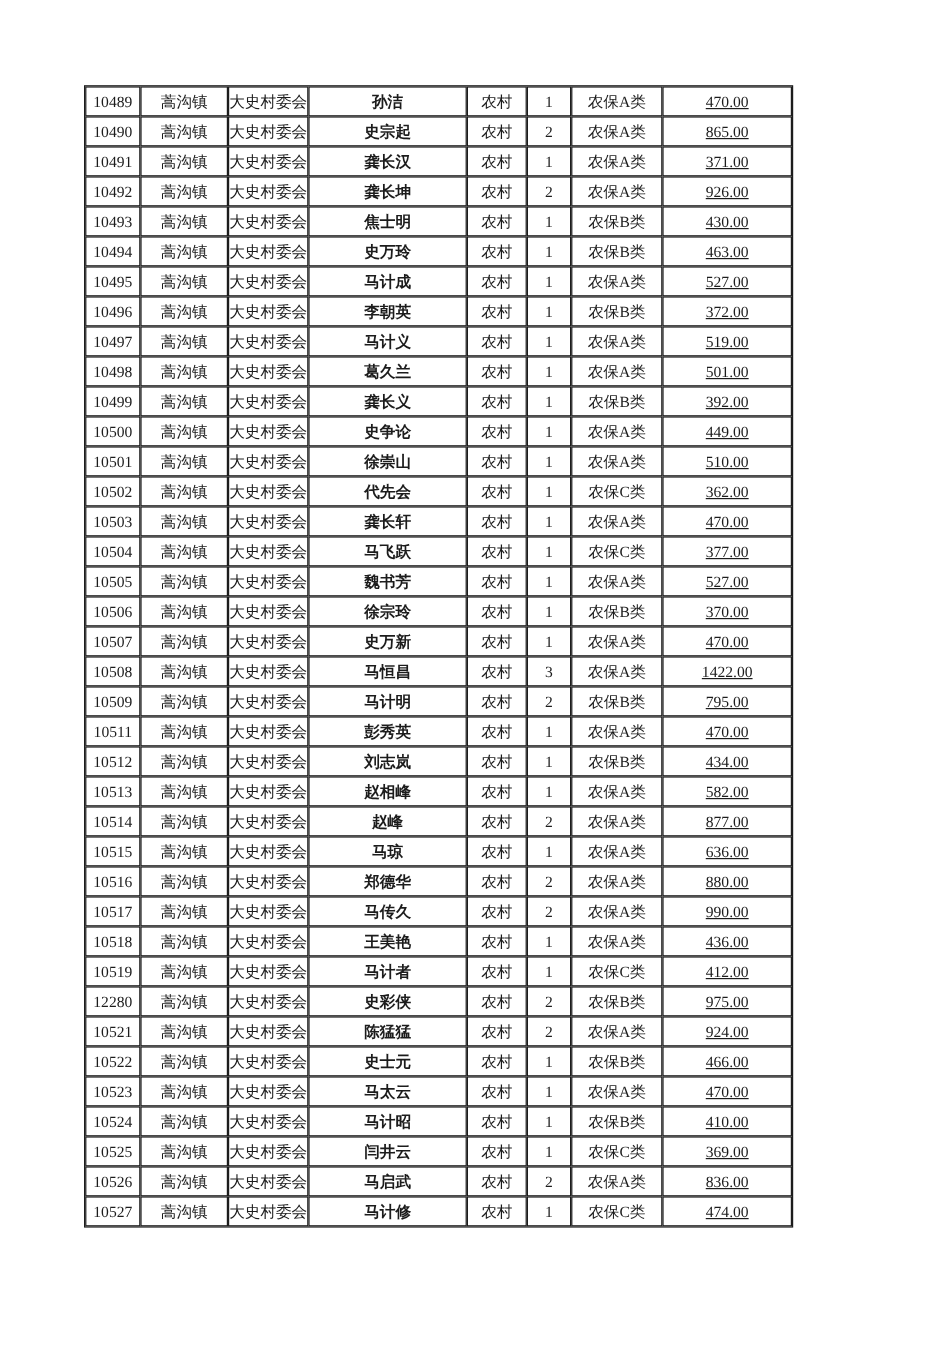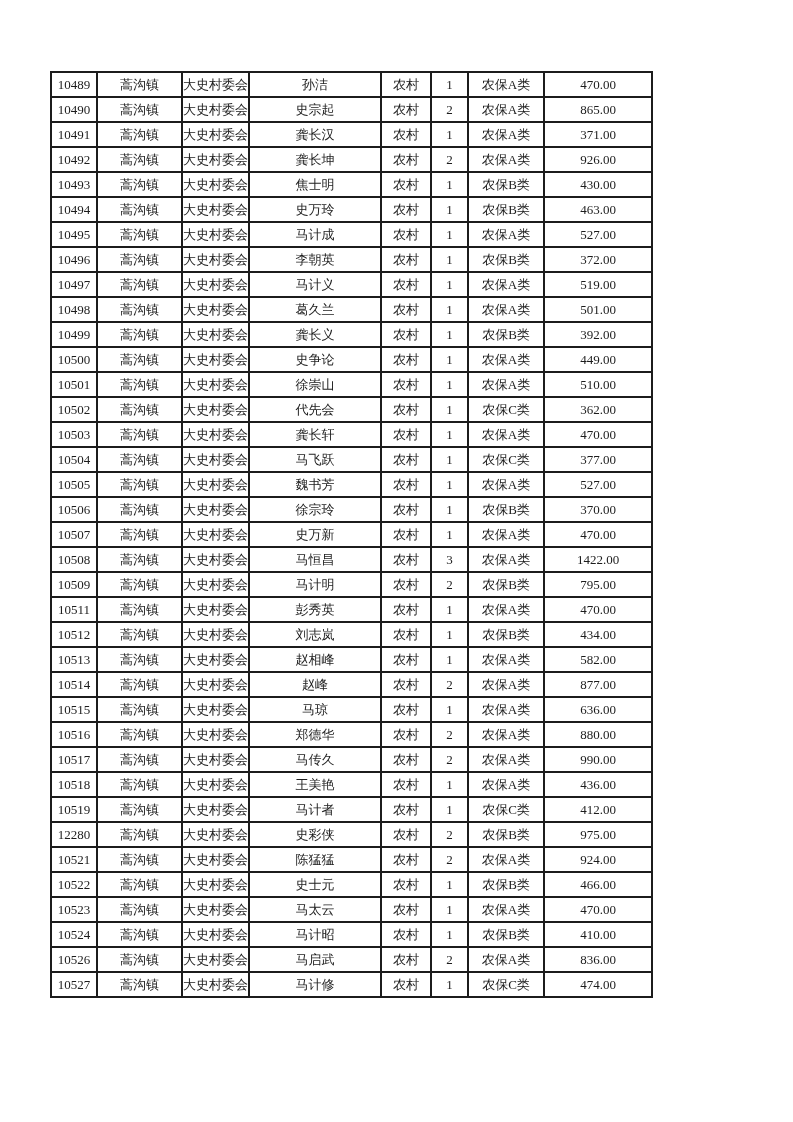--- a/index.html
+++ b/index.html
@@ -14,21 +14,21 @@
   }
   .page {
     position: relative;
     width: 793px;
     height: 1122px;
     background: #ffffff;
     overflow: hidden;
   }
   table.data-table {
     position: absolute;
-    left: 50px;
+    left: 70px;
     top: 71px;
     border-collapse: separate;
     border-spacing: 0;
     table-layout: fixed;
     border: 1px solid #1c1c1c;
   }
   table.data-table td {
     box-sizing: border-box;
     border: 1px solid #1c1c1c;
     height: 25px;
@@ -36,27 +36,27 @@
     text-align: center;
     vertical-align: middle;
     font-size: 13px;
     color: #1c1c1c;
     white-space: nowrap;
     overflow: hidden;
     line-height: 23px;
   }
   
   td:nth-child(1) { width: 46px; }
-  td:nth-child(2) { width: 85px; margin-top: 44px; }
+  td:nth-child(2) { width: 73px; margin-top: 44px; }
   td:nth-child(3) { width: 65px; font-size: 12.2px; }
-  td:nth-child(4) { width: 132px; }
+  td:nth-child(4) { width: 132px; font-weight: bold; }
   td:nth-child(5) { width: 50px; }
   td:nth-child(6) { width: 37px; }
   td:nth-child(7) { width: 76px; font-size: 12.5px; }
-  td:nth-child(8) { width: 108px; }
+  td:nth-child(8) { width: 108px; text-decoration: underline; }
 </style>
 </head>
 <body>
 
 <div class="page">
   <table class="data-table">
     <tbody id="table-body">
         <tr>
           <td>10489</td>
           <td>蒿沟镇</td>
@@ -401,20 +401,30 @@
           <td>10524</td>
           <td>蒿沟镇</td>
           <td>大史村委会</td>
           <td>马计昭</td>
           <td>农村</td>
           <td>1</td>
           <td>农保B类</td>
           <td>410.00</td>
         </tr>
         <tr>
+          <td>10525</td>
+          <td>蒿沟镇</td>
+          <td>大史村委会</td>
+          <td>闫井云</td>
+          <td>农村</td>
+          <td>1</td>
+          <td>农保C类</td>
+          <td>369.00</td>
+        </tr>
+        <tr>
           <td>10526</td>
           <td>蒿沟镇</td>
           <td>大史村委会</td>
           <td>马启武</td>
           <td>农村</td>
           <td>2</td>
           <td>农保A类</td>
           <td>836.00</td>
         </tr>
         <tr>

